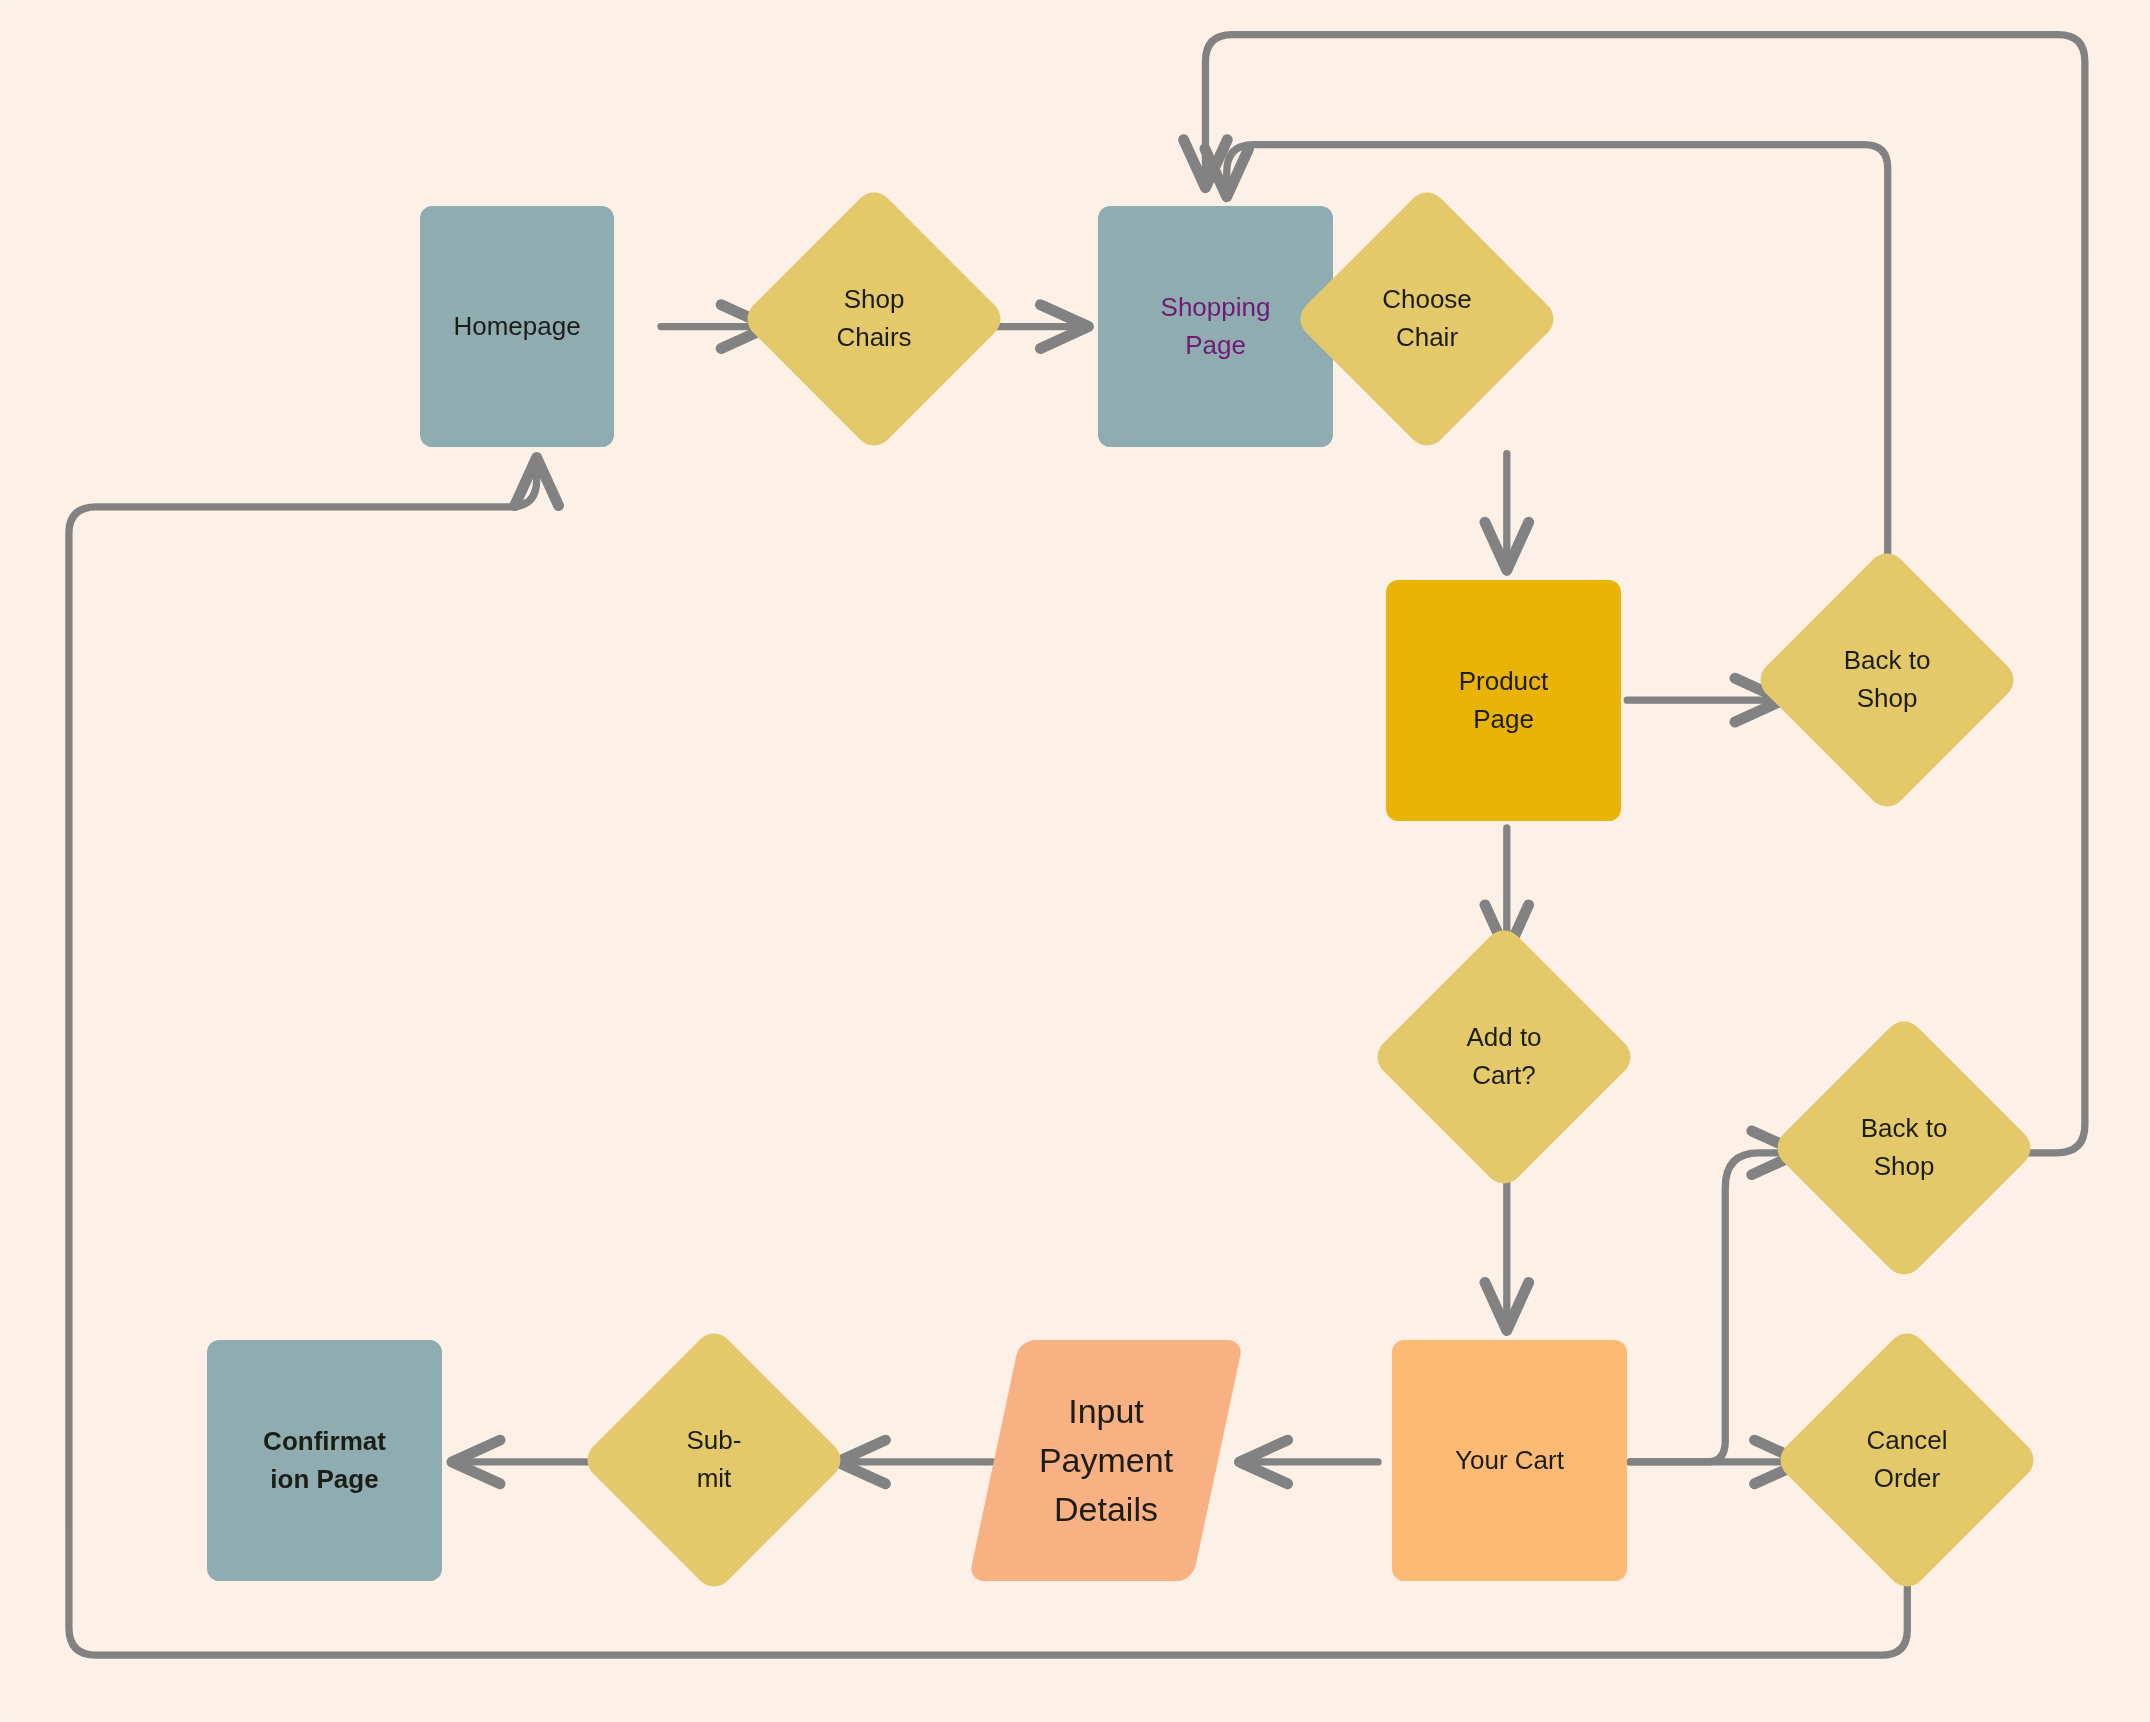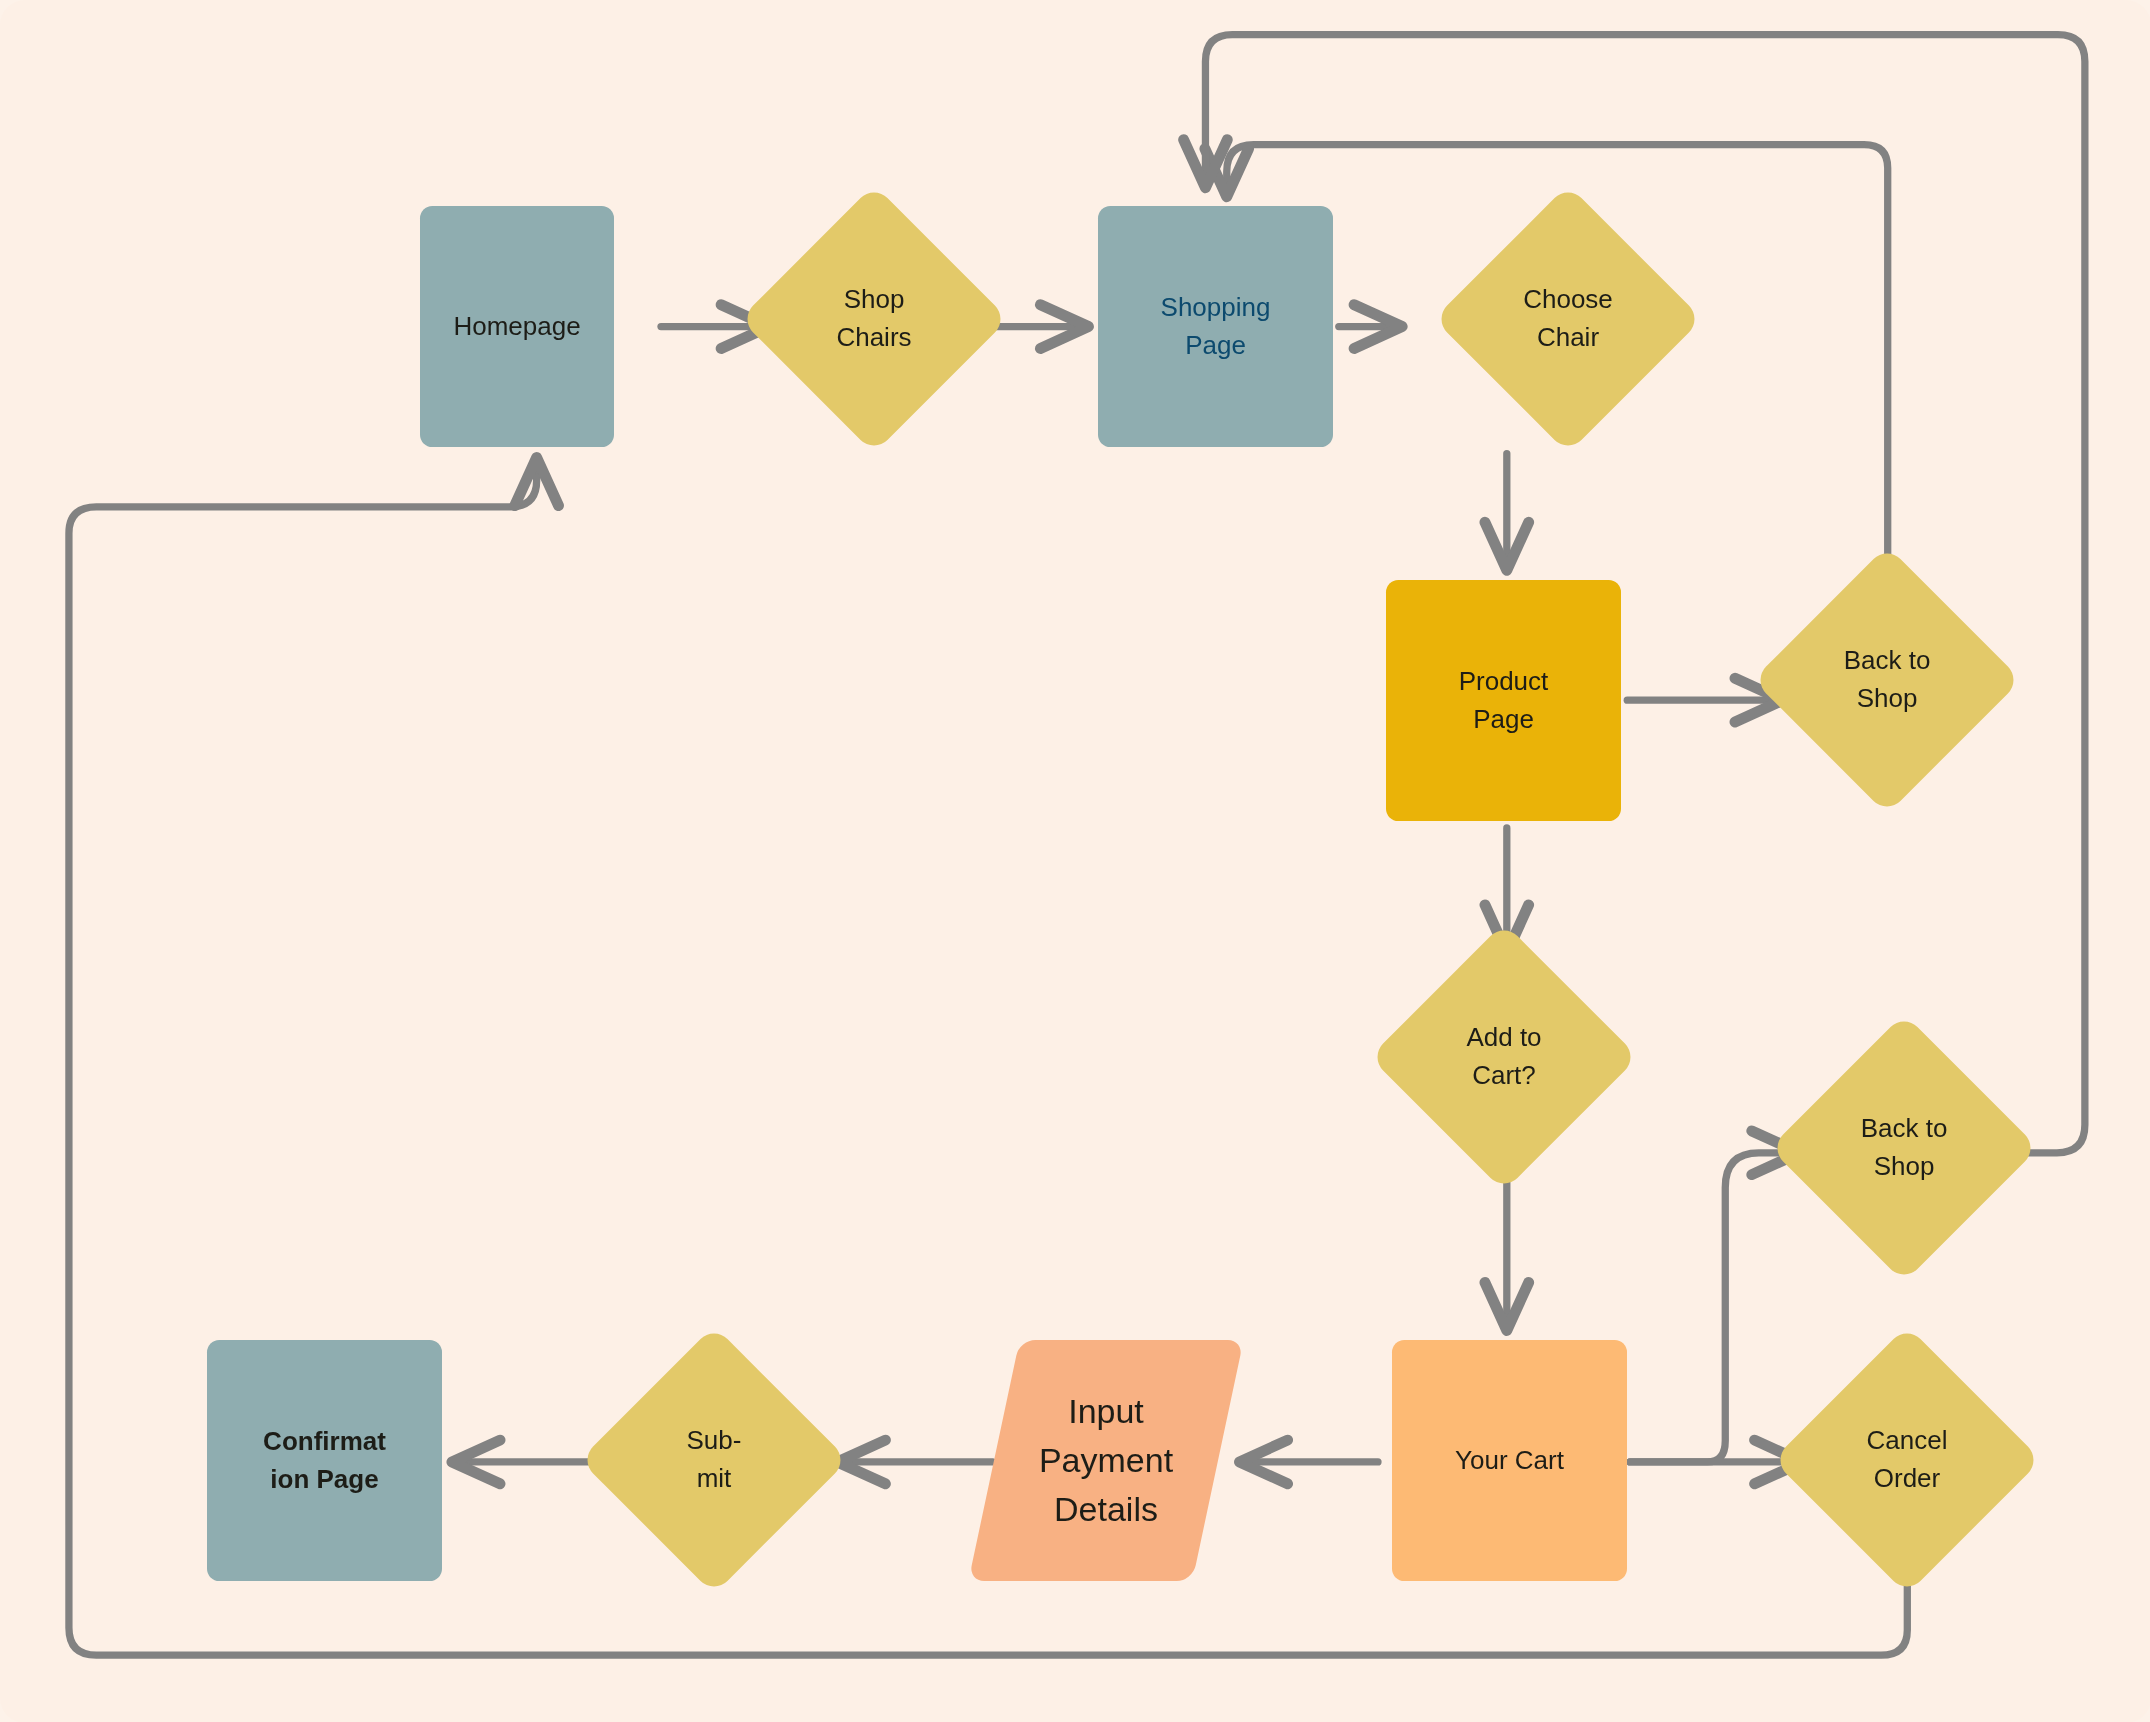--- a/index.html
+++ b/index.html
@@ -104,26 +104,26 @@
   <div class="node proc" style="left: 420px; top: 206px; width: 194px; height: 241px; background: rgb(143, 173, 176); color: rgb(29, 29, 23);">
     <span class="lbl">Homepage</span>
   </div>
 
   <div class="node dec" style="left: 779px; top: 224px; width: 190px; height: 190px; color: rgb(29, 29, 23);">
     <span class="dshape" style="background: rgb(227, 201, 105);"></span>
     <span class="lbl">Shop
 Chairs</span>
   </div>
 
-  <div class="node proc" style="left: 1098px; top: 206px; width: 235px; height: 241px; background: rgb(143, 173, 176); color: #0c4a6e;">
+  <div class="node proc" style="left: 1098px; top: 206px; width: 235px; height: 241px; background: rgb(143, 173, 176); color: #701a75;">
     <span class="lbl">Shopping
 Page</span>
   </div>
 
-  <div class="node dec" style="left: 1473px; top: 224px; width: 190px; height: 190px; color: rgb(29, 29, 23);">
+  <div class="node dec" style="left: 1332px; top: 224px; width: 190px; height: 190px; color: rgb(29, 29, 23);">
     <span class="dshape" style="background: rgb(227, 201, 105);"></span>
     <span class="lbl">Choose
 Chair</span>
   </div>
 
   <div class="node proc" style="left: 1386px; top: 580px; width: 235px; height: 241px; background: #eab308; color: rgb(29, 29, 23);">
     <span class="lbl">Product
 Page</span>
   </div>
 

